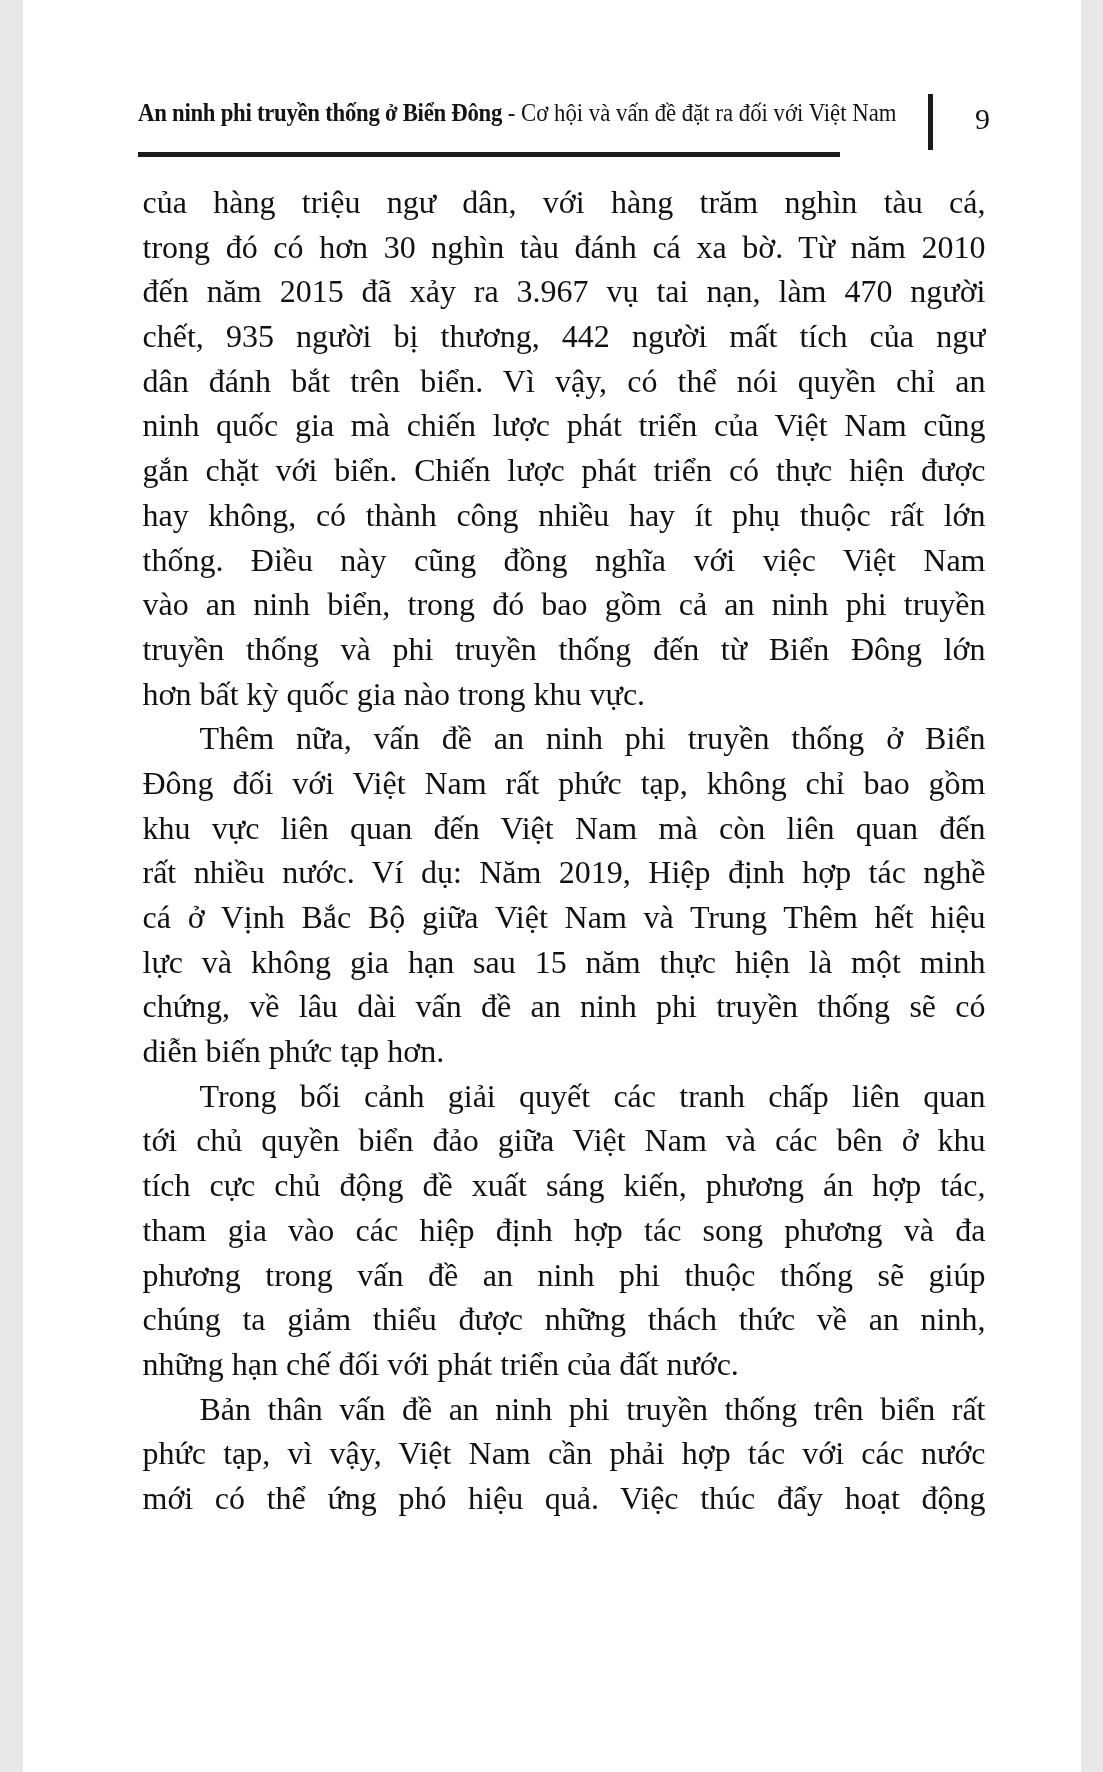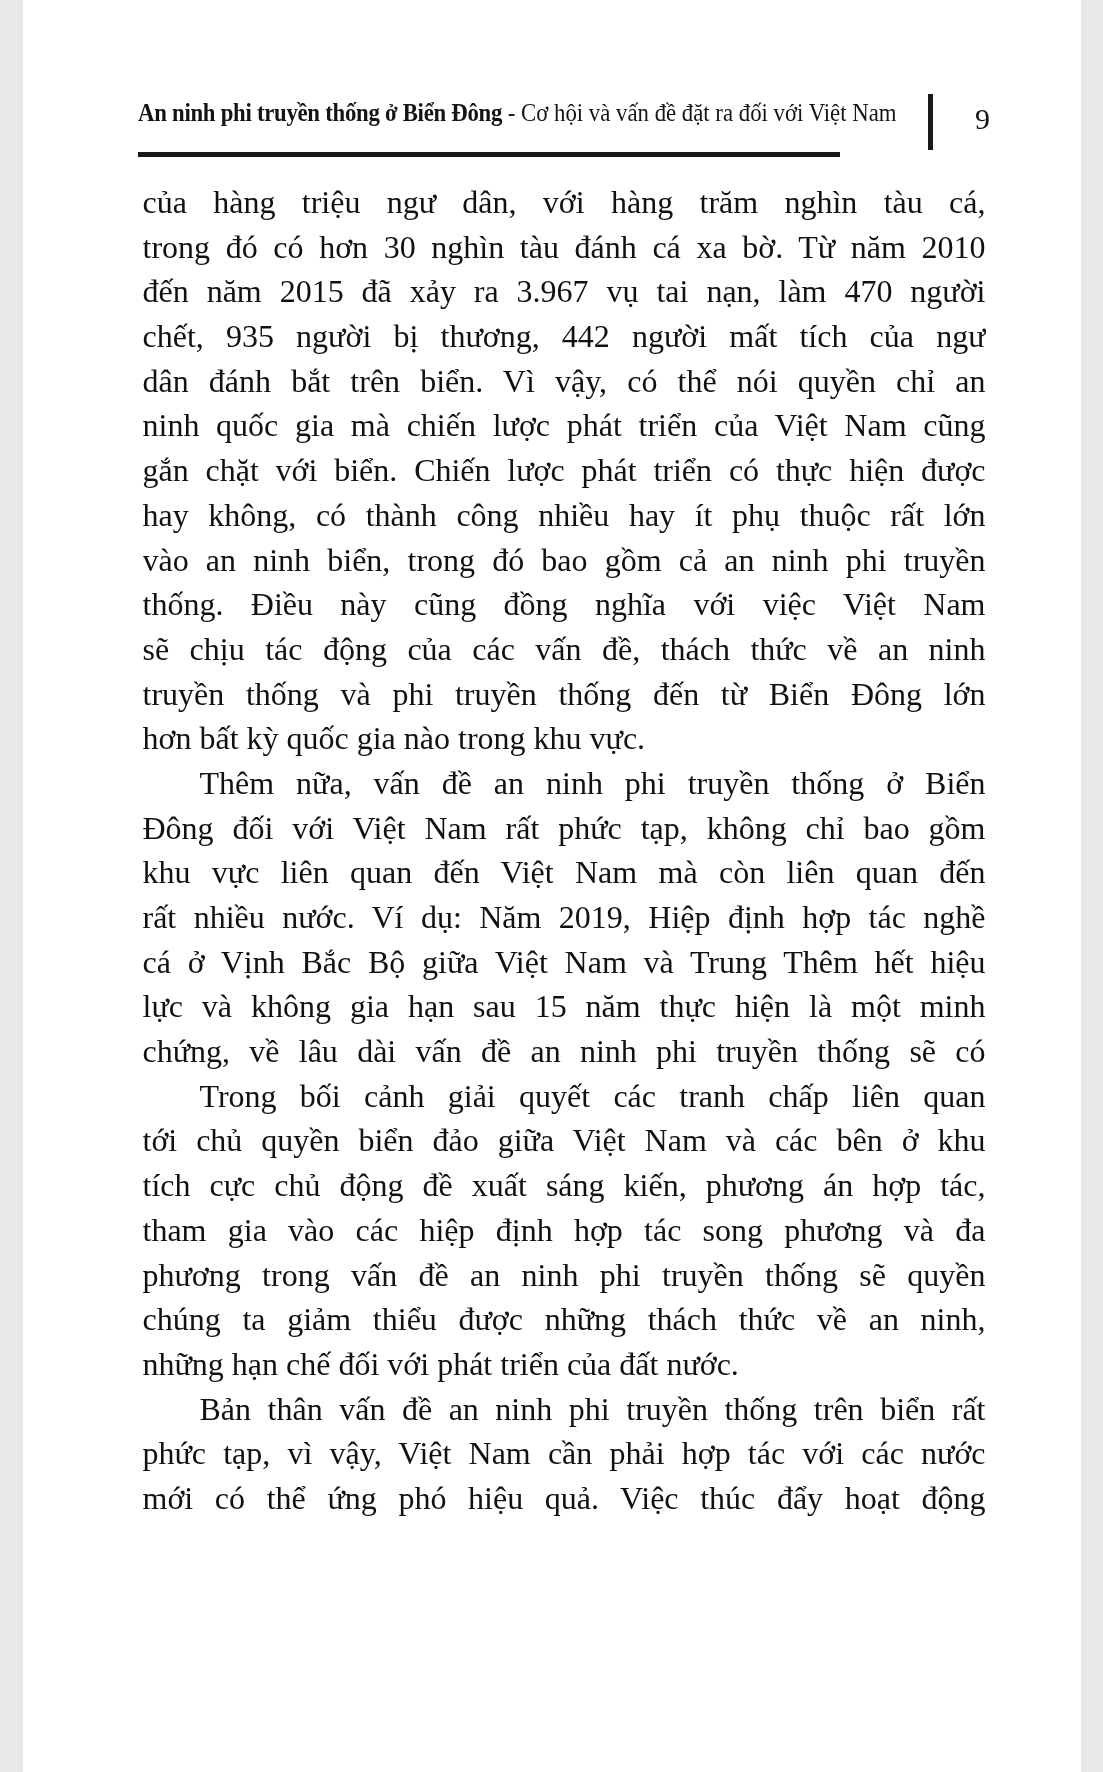--- a/index.html
+++ b/index.html
@@ -91,41 +91,41 @@
   <div class="page-body">
       <div class="para">
         <div class="line">của hàng triệu ngư dân, với hàng trăm nghìn tàu cá,</div>
         <div class="line">trong đó có hơn 30 nghìn tàu đánh cá xa bờ. Từ năm 2010</div>
         <div class="line">đến năm 2015 đã xảy ra 3.967 vụ tai nạn, làm 470 người</div>
         <div class="line">chết, 935 người bị thương, 442 người mất tích của ngư</div>
         <div class="line">dân đánh bắt trên biển. Vì vậy, có thể nói quyền chỉ an</div>
         <div class="line">ninh quốc gia mà chiến lược phát triển của Việt Nam cũng</div>
         <div class="line">gắn chặt với biển. Chiến lược phát triển có thực hiện được</div>
         <div class="line">hay không, có thành công nhiều hay ít phụ thuộc rất lớn</div>
+        <div class="line">thống. Điều này cũng đồng nghĩa với việc Việt Nam</div>
         <div class="line">vào an ninh biển, trong đó bao gồm cả an ninh phi truyền</div>
-        <div class="line">thống. Điều này cũng đồng nghĩa với việc Việt Nam</div>
-        <div class="line">sẽ chịu tác động của các vấn đề, thách thức về an ninh</div>
         <div class="line">truyền thống và phi truyền thống đến từ Biển Đông lớn</div>
         <div class="line flush-left">hơn bất kỳ quốc gia nào trong khu vực.</div>
       </div>
       <div class="para">
         <div class="line indent">Thêm nữa, vấn đề an ninh phi truyền thống ở Biển</div>
         <div class="line">Đông đối với Việt Nam rất phức tạp, không chỉ bao gồm</div>
         <div class="line">khu vực liên quan đến Việt Nam mà còn liên quan đến</div>
         <div class="line">rất nhiều nước. Ví dụ: Năm 2019, Hiệp định hợp tác nghề</div>
         <div class="line">cá ở Vịnh Bắc Bộ giữa Việt Nam và Trung Thêm hết hiệu</div>
         <div class="line">lực và không gia hạn sau 15 năm thực hiện là một minh</div>
         <div class="line">chứng, về lâu dài vấn đề an ninh phi truyền thống sẽ có</div>
+        <div class="line flush-left">diễn biến phức tạp hơn.</div>
       </div>
       <div class="para">
         <div class="line indent">Trong bối cảnh giải quyết các tranh chấp liên quan</div>
         <div class="line">tới chủ quyền biển đảo giữa Việt Nam và các bên ở khu</div>
         <div class="line">tích cực chủ động đề xuất sáng kiến, phương án hợp tác,</div>
         <div class="line">tham gia vào các hiệp định hợp tác song phương và đa</div>
-        <div class="line">phương trong vấn đề an ninh phi truyền thống sẽ quyền</div>
+        <div class="line">phương trong vấn đề an ninh phi thuộc thống sẽ giúp</div>
         <div class="line">chúng ta giảm thiểu được những thách thức về an ninh,</div>
         <div class="line flush-left">những hạn chế đối với phát triển của đất nước.</div>
       </div>
       <div class="para">
         <div class="line indent">Bản thân vấn đề an ninh phi truyền thống trên biển rất</div>
         <div class="line">phức tạp, vì vậy, Việt Nam cần phải hợp tác với các nước</div>
         <div class="line">mới có thể ứng phó hiệu quả. Việc thúc đẩy hoạt động</div>
       </div>
     </div>
 

